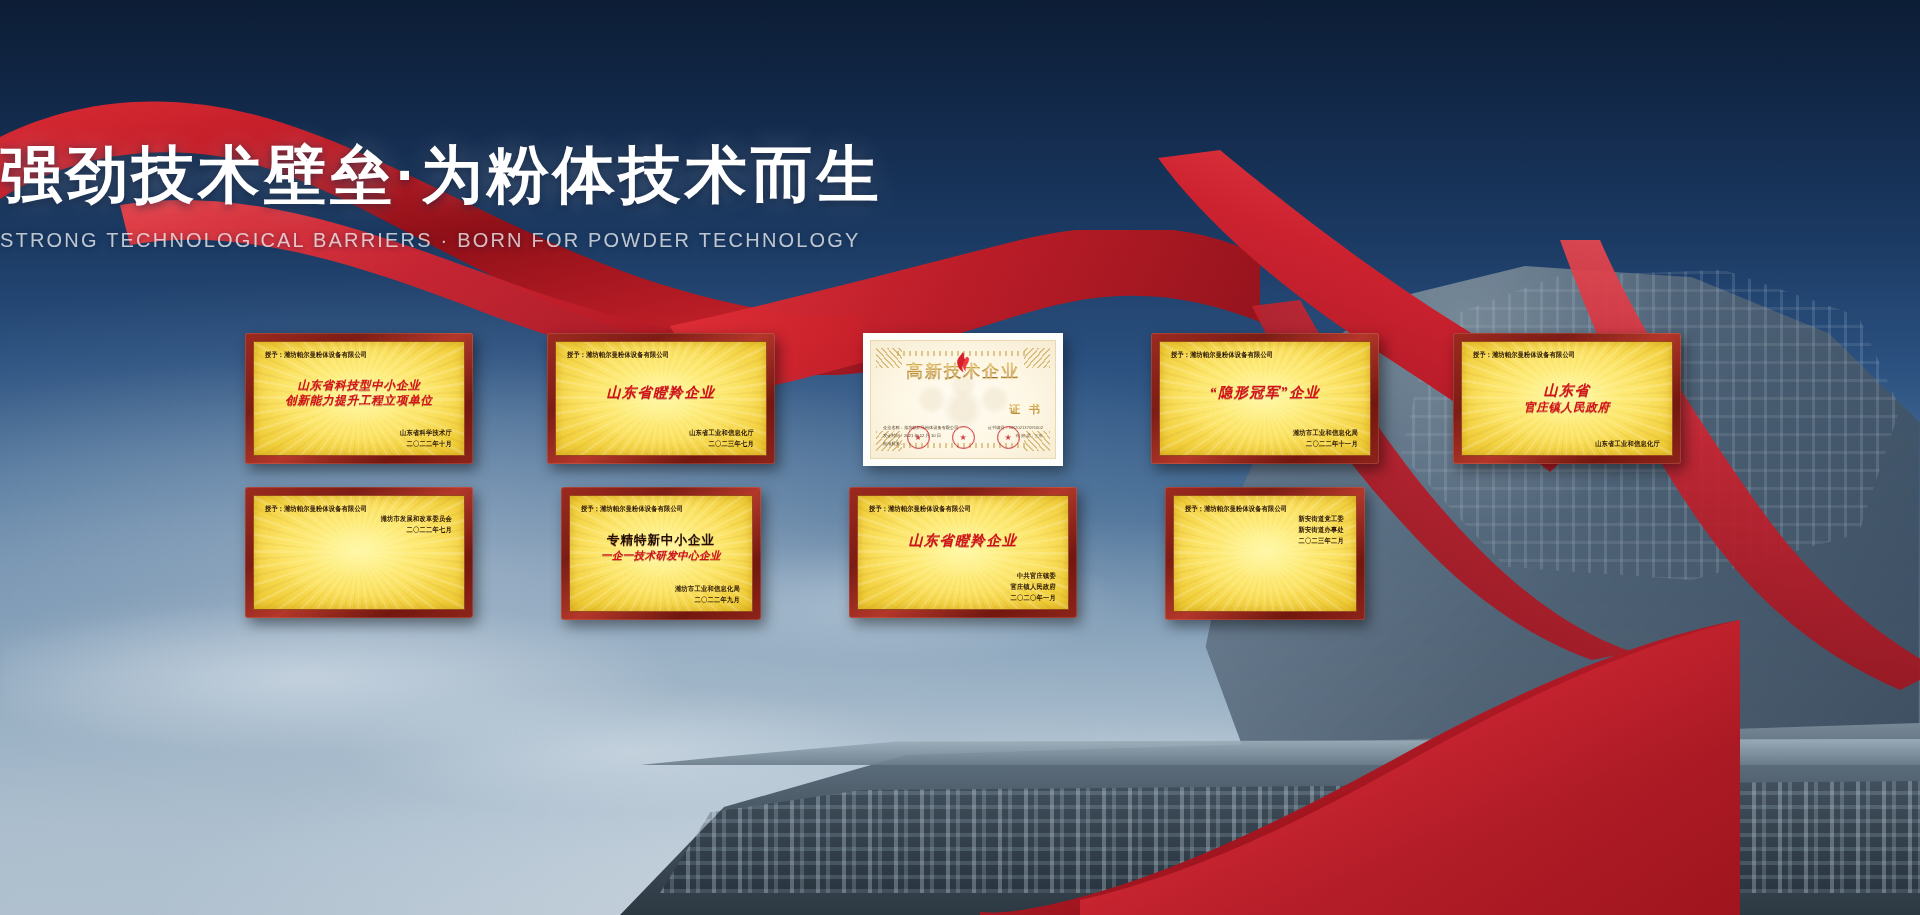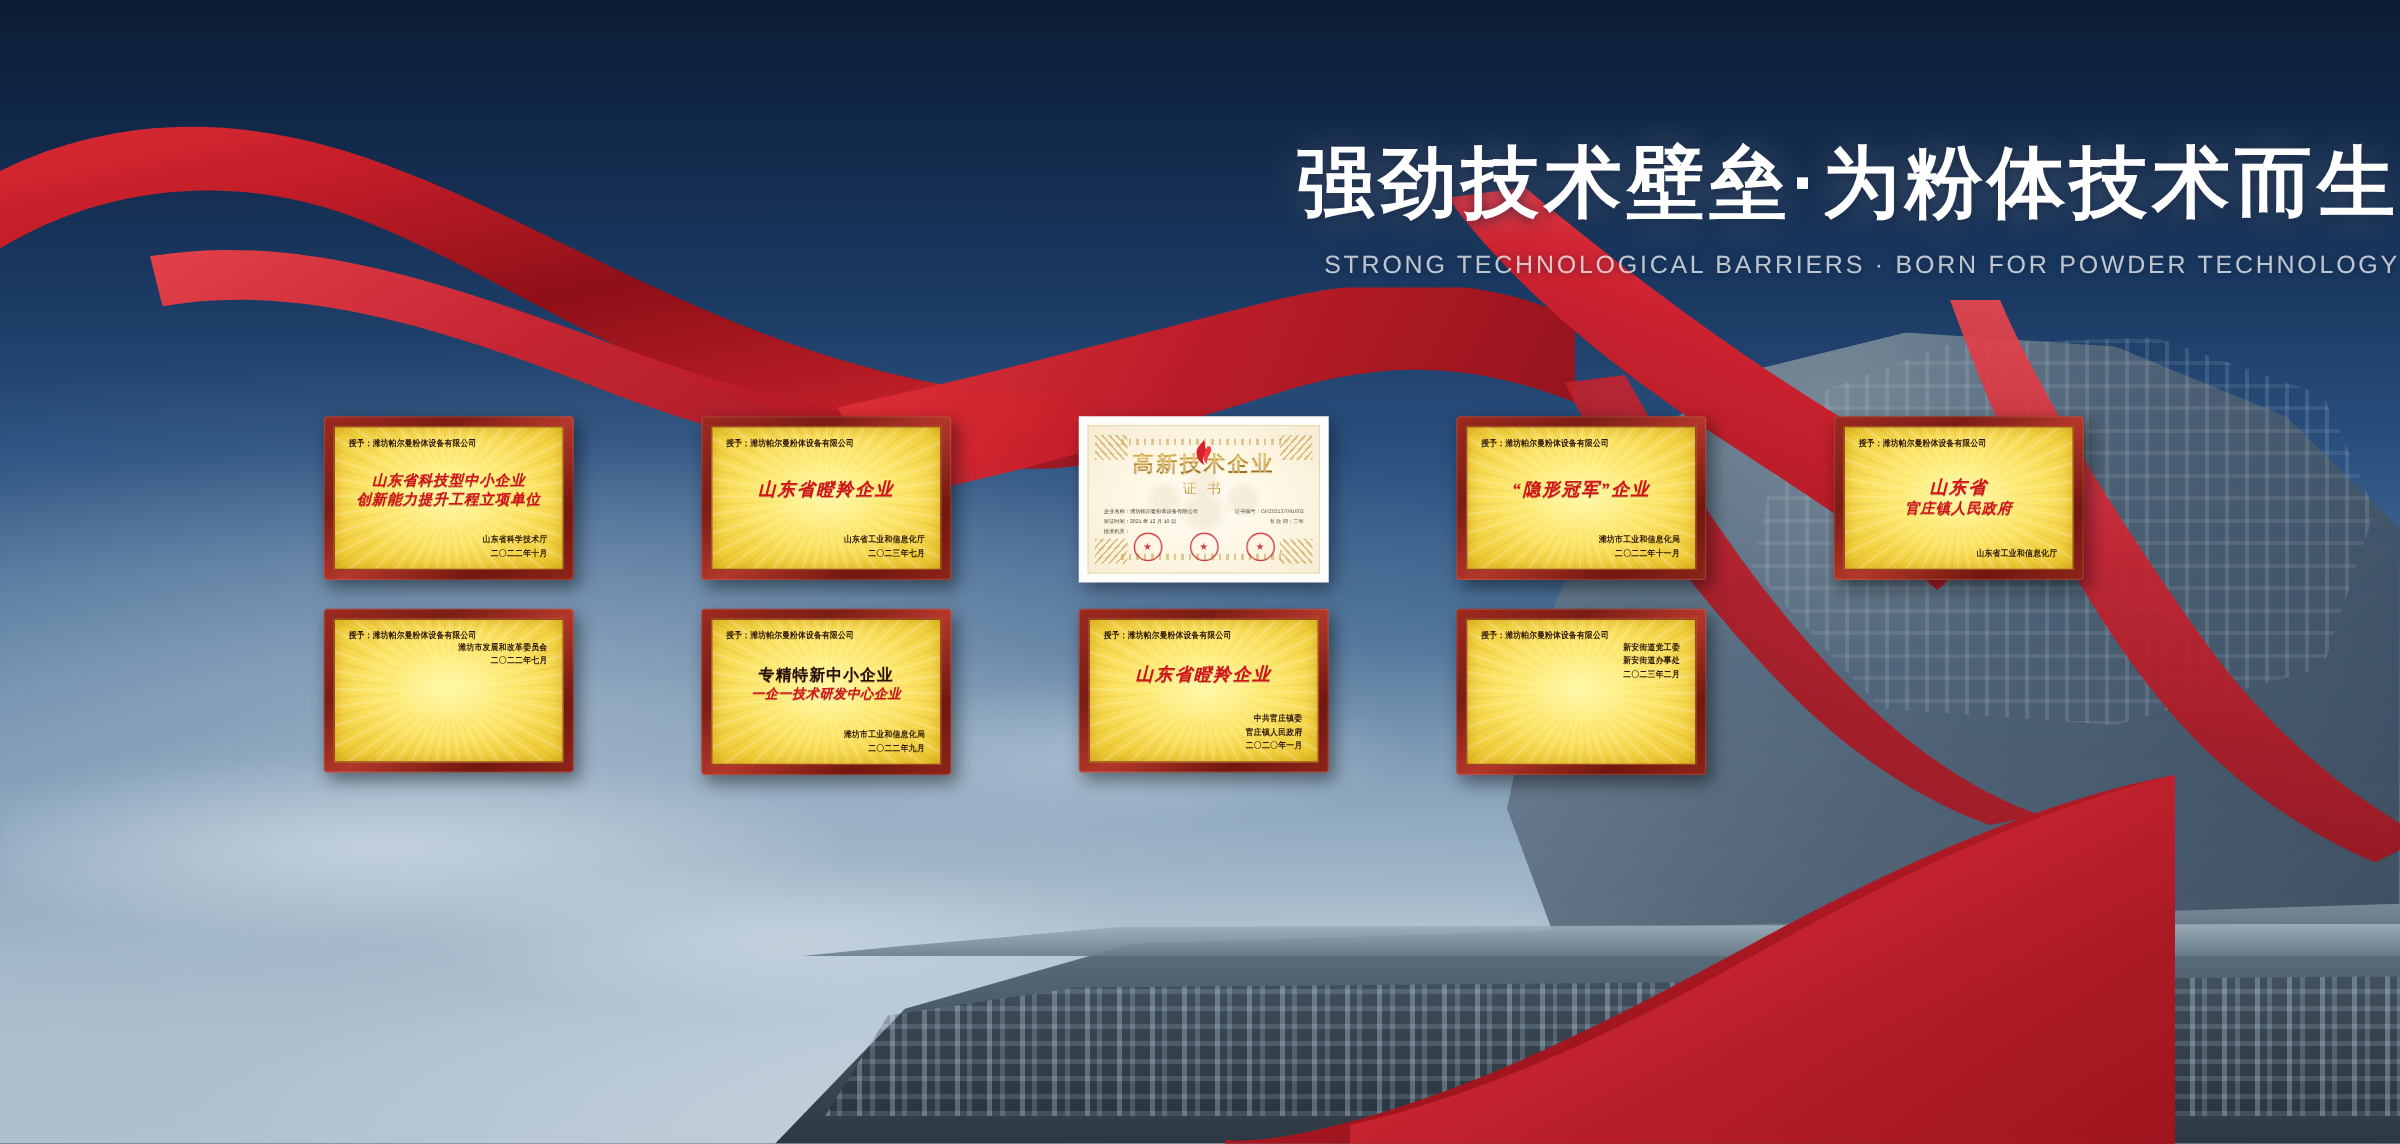--- a/index.html
+++ b/index.html
@@ -124,21 +124,21 @@
   }
   .rb-tail {
     left:1520px; top:240px; width:420px; height:460px;
     background:linear-gradient(190deg,#f2535a 0%, #c92330 45%, #8e1019 100%);
     clip-path:path("M 40,0 C 80,110 130,220 200,310 C 250,374 310,420 380,450 L 420,430 C 350,392 290,338 240,268 C 170,170 110,70 80,0 Z");
     opacity:.92;
   }
 
   
   .headline-wrap {
-    position:absolute; left:0; right:0; top:112px; text-align:right; z-index:12;
+    position:absolute; left:0; right:0; top:140px; text-align:left; z-index:12;
   }
   .headline {
     font-family:"Liberation Sans", sans-serif;
     font-weight:bold;
     font-size:62px;
     letter-spacing:4px;
     color:#ffffff;
     text-shadow:0 2px 10px rgba(10,25,50,.65), 0 0 26px rgba(255,255,255,.25);
     line-height:1.12;
   }
@@ -156,21 +156,21 @@
   .grid {
     position:absolute; z-index:14;
     left:208px; top:333px; width:1512px;
   }
   .row { display:flex; gap:0; }
   .row1 { margin-bottom:21px; }
   .cell { width:302px; display:flex; justify-content:center; }
 
   
   .plaque {
-    width:200px; height:131px;
+    width:228px; height:131px;
     position:relative;
     border-radius:3px;
     background:linear-gradient(145deg,#9d2a20 0%, #7c1d15 28%, #b3372a 52%, #72170f 78%, #8e241a 100%);
     padding:9px;
     box-shadow:4px 6px 14px rgba(0,0,0,.45), inset 0 0 0 1px rgba(255,190,160,.18);
   }
   .plaque.big { width:200px; height:133px; }
   .plaque-inner {
     position:absolute; inset:8px;
     border:1px solid rgba(120,30,18,.75);
@@ -278,22 +278,22 @@
   }
   .cert-title {
     text-align:center; margin-top:15px;
     font-family:"Liberation Serif", serif; font-weight:bold;
     font-size:17px; letter-spacing:2px;
     background:linear-gradient(180deg,#e8c768 0%, #b8862a 45%, #8a5d12 100%);
     -webkit-background-clip:text; background-clip:text; color:transparent;
     text-shadow:0 1px 0 rgba(255,240,200,.5);
   }
   .cert-sub {
-    text-align:center; margin-top:0;
-    font-family:"Liberation Serif", serif; font-weight:normal;
+    text-align:right; margin-top:19px;
+    font-family:"Liberation Serif", serif; font-weight:bold;
     font-size:11px; letter-spacing:3px;
     background:linear-gradient(180deg,#e4c263 0%, #ad7c24 100%);
     -webkit-background-clip:text; background-clip:text; color:transparent;
   }
   .cert-fields { margin-top:7px; font-size:4.2px; color:#4a3a22; line-height:1.9; }
   .cf-row { display:flex; justify-content:space-between; gap:6px; }
   .cf-k { white-space:nowrap; }
   .cf-v { white-space:nowrap; opacity:.85; }
   .cert-seals { position:absolute; bottom:9px; left:0; right:0; display:flex; justify-content:center; gap:22px; z-index:6; }
   .seal {

